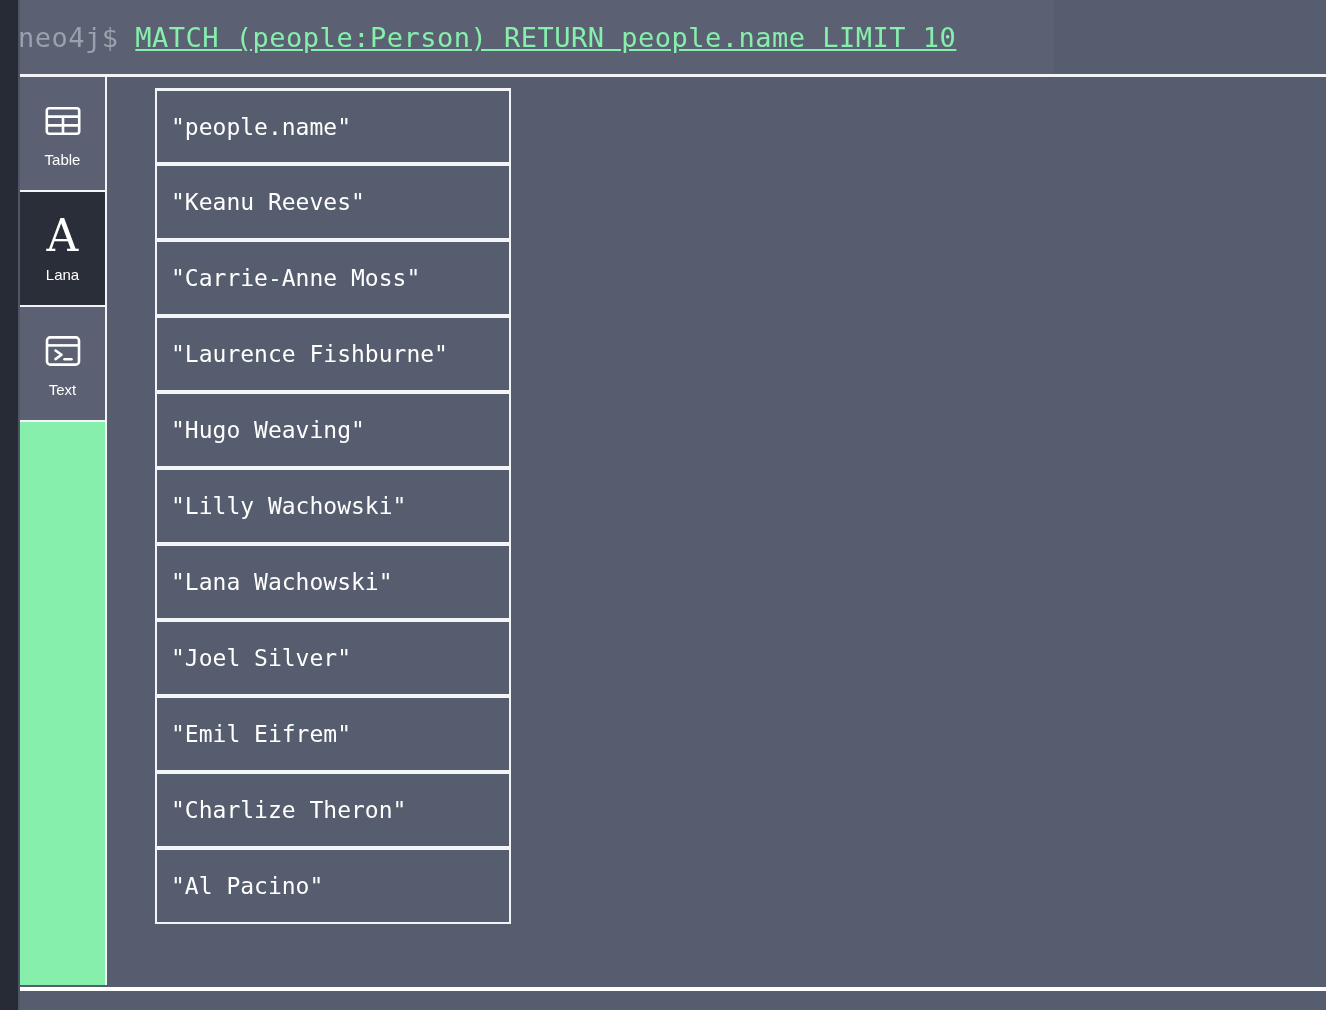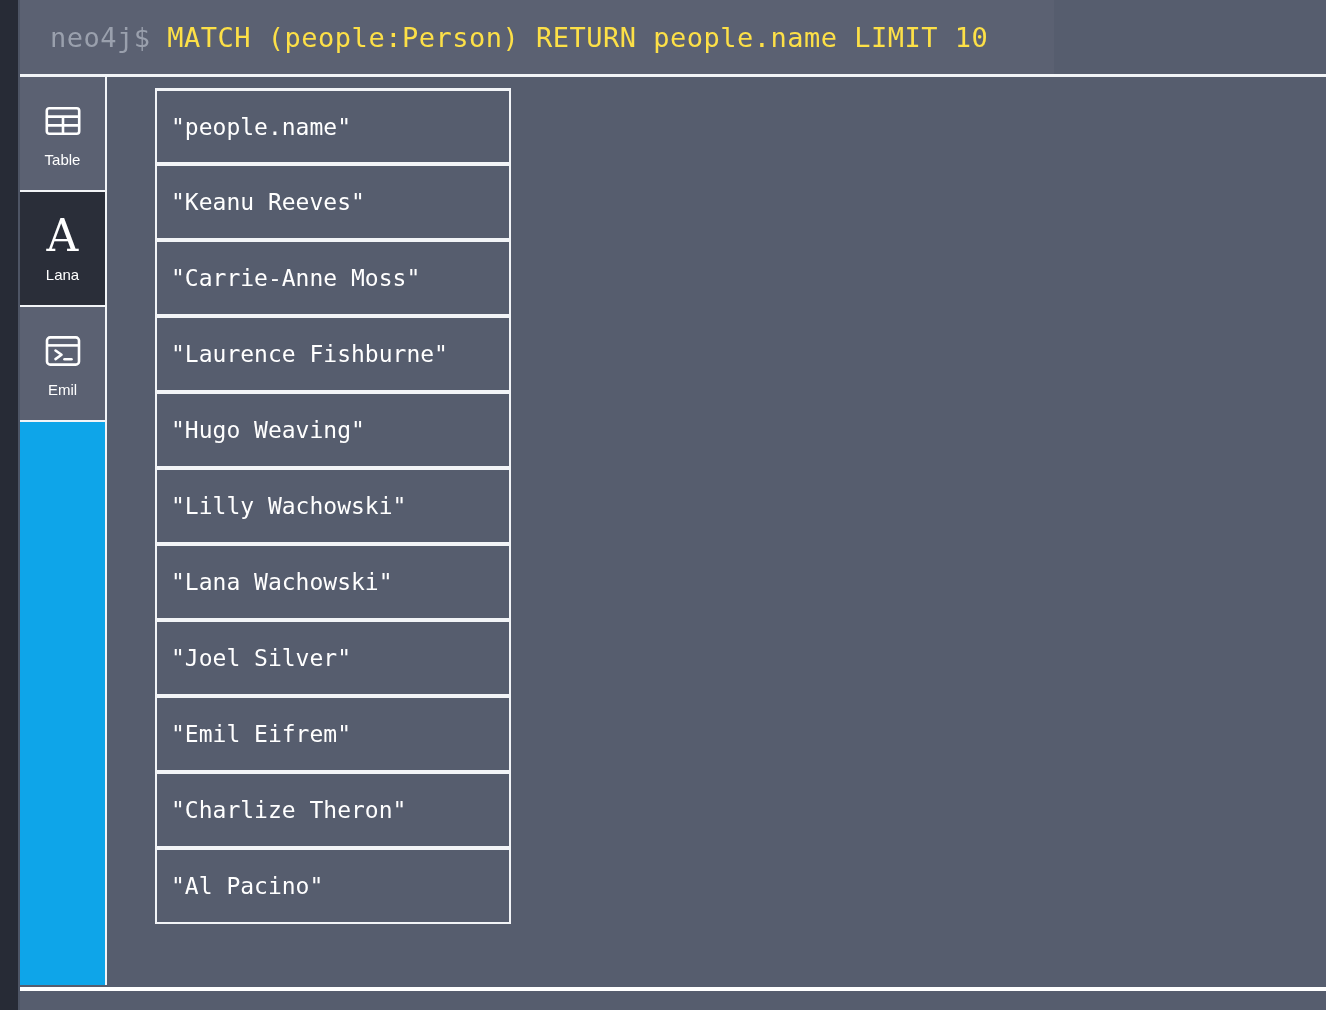--- a/index.html
+++ b/index.html
@@ -38,49 +38,48 @@
 
   
   #query-bar {
     position: absolute;
     left: 18px; top: 0;
     width: 1036px;
     height: 74px;
     background: #5b6172;
     display: flex;
     align-items: center;
-    padding-left: 32px;
     overflow: hidden;
     white-space: nowrap;
   }
   .q-text {
     font-family: "DejaVu Sans Mono", monospace;
     font-size: 27px;
     letter-spacing: 0.5px;
     line-height: 1;
   }
   #prompt-label { color: #9aa0ad; }
-  #query-string { color: #fde047; }
+  #query-string { color: #86efac; text-decoration: underline; }
 
   #header-rule {
     position: absolute;
     left: 18px; top: 74px;
     width: 1308px;
     height: 3px;
     background: #f2f4f7;
     z-index: 4;
   }
 
   
   #view-tabs {
     position: absolute;
     left: 20px; top: 77px;
     width: 85px;
     height: 908px;
-    background: #0ea5e9;
+    background: #86efac;
   }
   .view-tab {
     width: 85px;
     height: 115px;
     display: flex;
     flex-direction: column;
     align-items: center;
     justify-content: center;
     gap: 11px;
     cursor: pointer;
@@ -204,21 +203,21 @@
 
   <div class="view-tab">
     <span class="tab-icon">
       <svg width="36" height="32" viewBox="0 0 36 32" fill="none" stroke="#ffffff" stroke-width="2.6">
         <rect x="2" y="2.4" width="32" height="27.2" rx="3.2"></rect>
         <line x1="2" y1="10.4" x2="34" y2="10.4"></line>
         <polyline points="10.5,15.5 16.5,19.8 10.5,24.1" stroke-linecap="round" stroke-linejoin="round"></polyline>
         <line x1="19.5" y1="24.3" x2="26.5" y2="24.3" stroke-linecap="round"></line>
       </svg>
     </span>
-    <span class="tab-label">Emil</span>
+    <span class="tab-label">Text</span>
   </div>
 
 </div>
 <div id="tabs-right-edge"></div>
 
 <div id="results-pane">
   <table id="result-table">
     <tbody>
       <tr class="header-row">
         <td>"people.name"</td>

